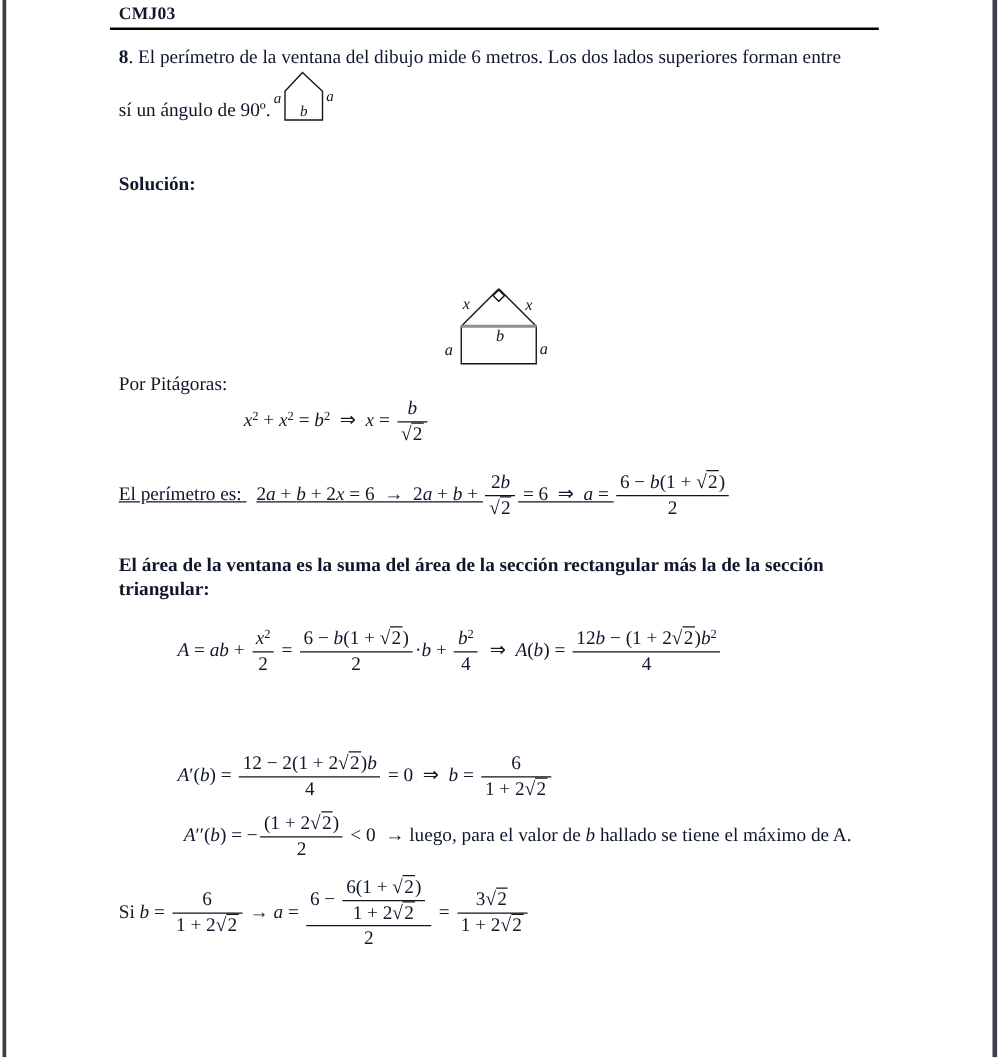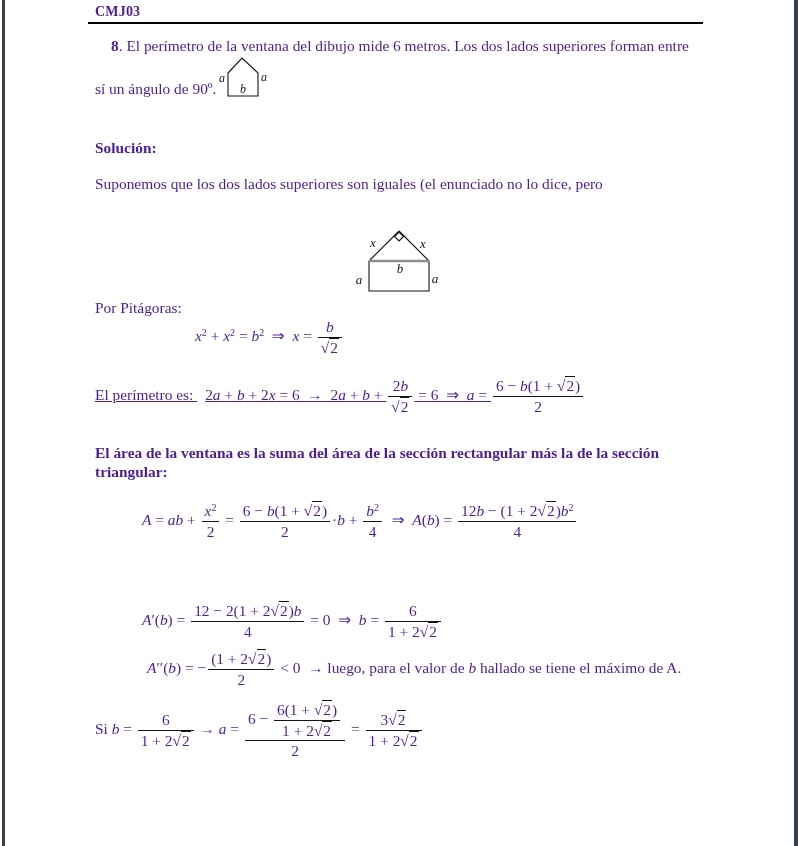--- a/index.html
+++ b/index.html
@@ -1,18 +1,18 @@
 <!DOCTYPE html>
 <html><head>
 <meta charset="utf-8">
 <style>
   html,body { margin:0; padding:0; background:#fff; }
   .page {
     position:relative; width:798px; height:846px; background:#ffffff;
-    font-family:"Liberation Serif", serif; color:#4c1d95; overflow:hidden;
+    font-family:"Liberation Serif", serif; color:#0f172a; overflow:hidden;
     font-size:15.4px;
   }
   .sidebar { position:absolute; top:0; height:846px; background:#3b3f46; }
   .abs { position:absolute; white-space:nowrap; }
   .b { font-weight:bold; }
   .par { white-space:normal; line-height:18.5px; width:620px; }
   .hdr { font-weight:bold; font-size:14px; letter-spacing:.2px; }
   .rule { position:absolute; height:0; border-top:2px solid #000; }
   
   .math .it, .it { font-style:italic; }
@@ -31,38 +31,38 @@
 <body>
 
 <div class="page">
 
   <div class="sidebar" style="left:2px; width:3px;"></div>
   <div class="sidebar" style="left:794px; width:4px;"></div>
 
   <div class="abs hdr" style="left:95px; top:4px;">CMJ03</div>
   <div class="rule" style="left:88px; top:22px; width:615px;"></div>
 
-  <div class="abs" style="left:95px; top:37px;margin-left:16px;">
+  <div class="abs" style="left:95px; top:37px;">
     <span class="b">8</span><span>. El perímetro de la ventana del dibujo mide 6 metros. Los dos lados superiores forman entre</span>
   </div>
 
   <div class="abs" style="left:95px; top:80px;">sí un ángulo de 90º.</div>
 
   <svg class="abs" style="left:216px; top:54px;" width="54" height="47" viewBox="0 0 54 47">
     <path class="figline" d="M12,19 L26,4 L42,19 L42,42 L12,42 Z"></path>
     <text x="6" y="28" font-size="12" text-anchor="middle">a</text>
     <text x="27" y="39" font-size="12" text-anchor="middle">b</text>
     <text x="48" y="27" font-size="12" text-anchor="middle">a</text>
   </svg>
 
 
   <div class="abs b" style="left:95px; top:139px;">Solución:</div>
 
   <div class="abs par" style="left:95px; top:175px;">
-    <span>Suponemos que los dos lados superiores son iguales (el enunciado no lo dice, pero</span><br>
+    <br>
   </div>
 
   <svg class="abs" style="left:338px; top:226px;" width="130" height="72" viewBox="0 0 130 72">
     <line class="figline" x1="31" y1="35" x2="61" y2="5"></line>
     <line class="figline" x1="61" y1="5" x2="91" y2="35"></line>
     <path class="figline" d="M31,35 L31,65 L91,65 L91,35"></path>
     <line class="figgray" x1="31" y1="35" x2="91" y2="35"></line>
     <path class="figline" d="M61,6 L56.5,10.5 L61,15 L65.5,10.5 Z"></path>
     <text x="35" y="21" font-size="13" text-anchor="middle">x</text>
     <text x="85" y="22" font-size="13" text-anchor="middle">x</text>

